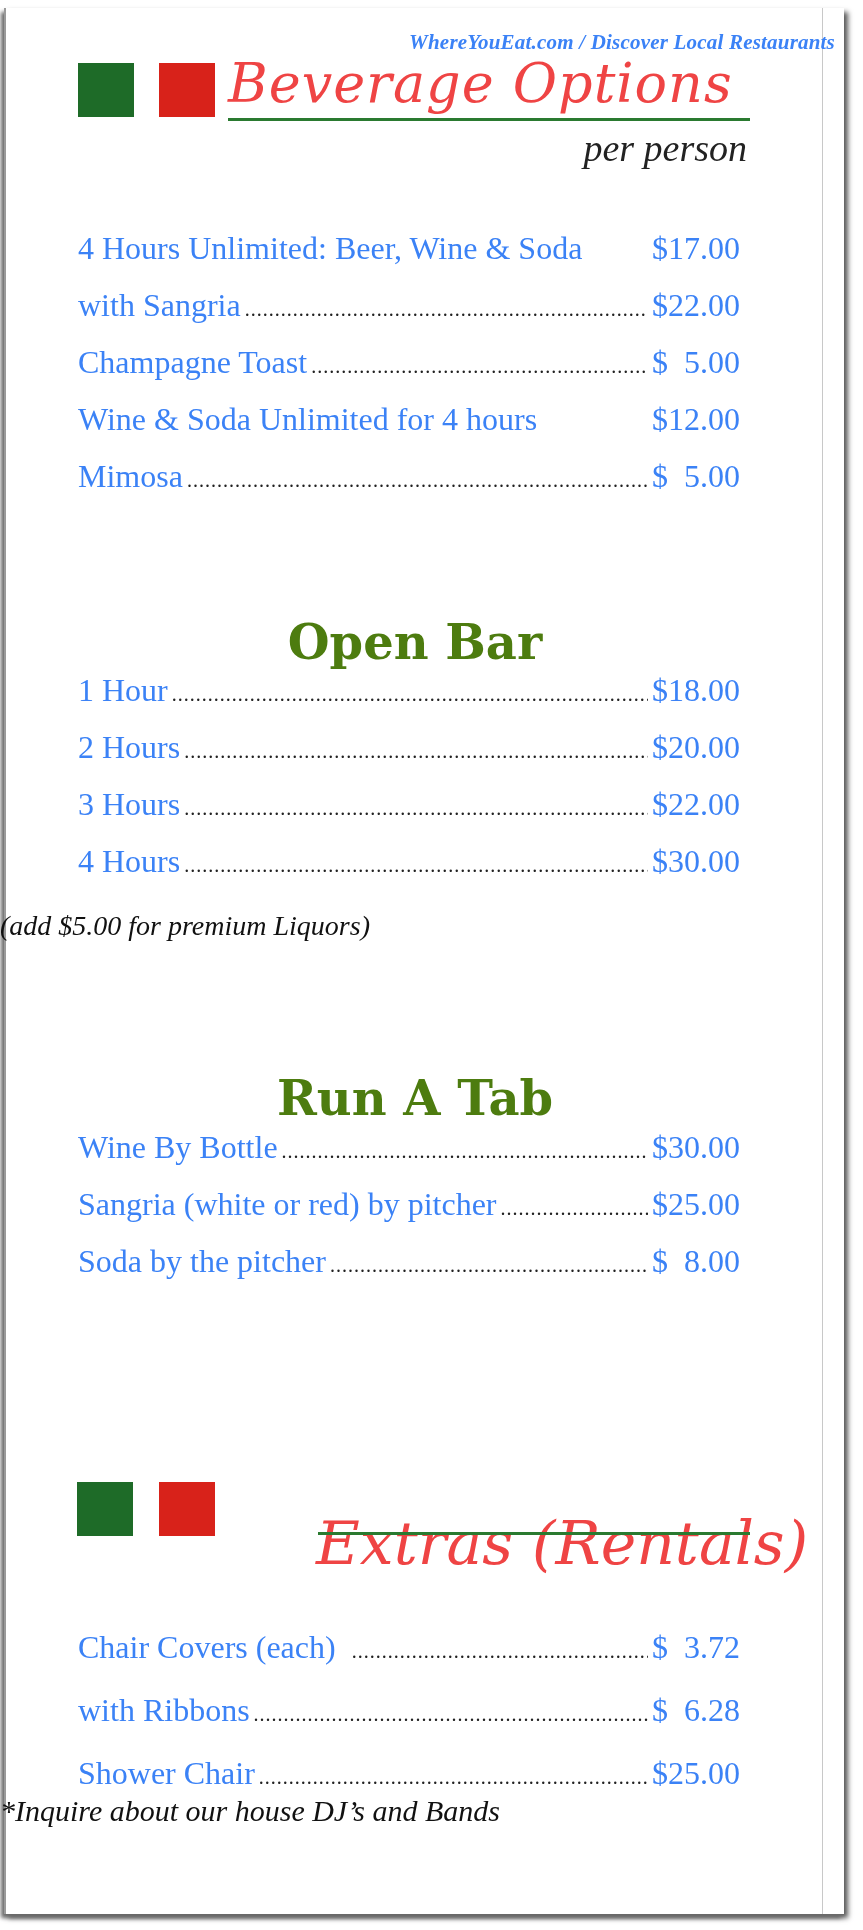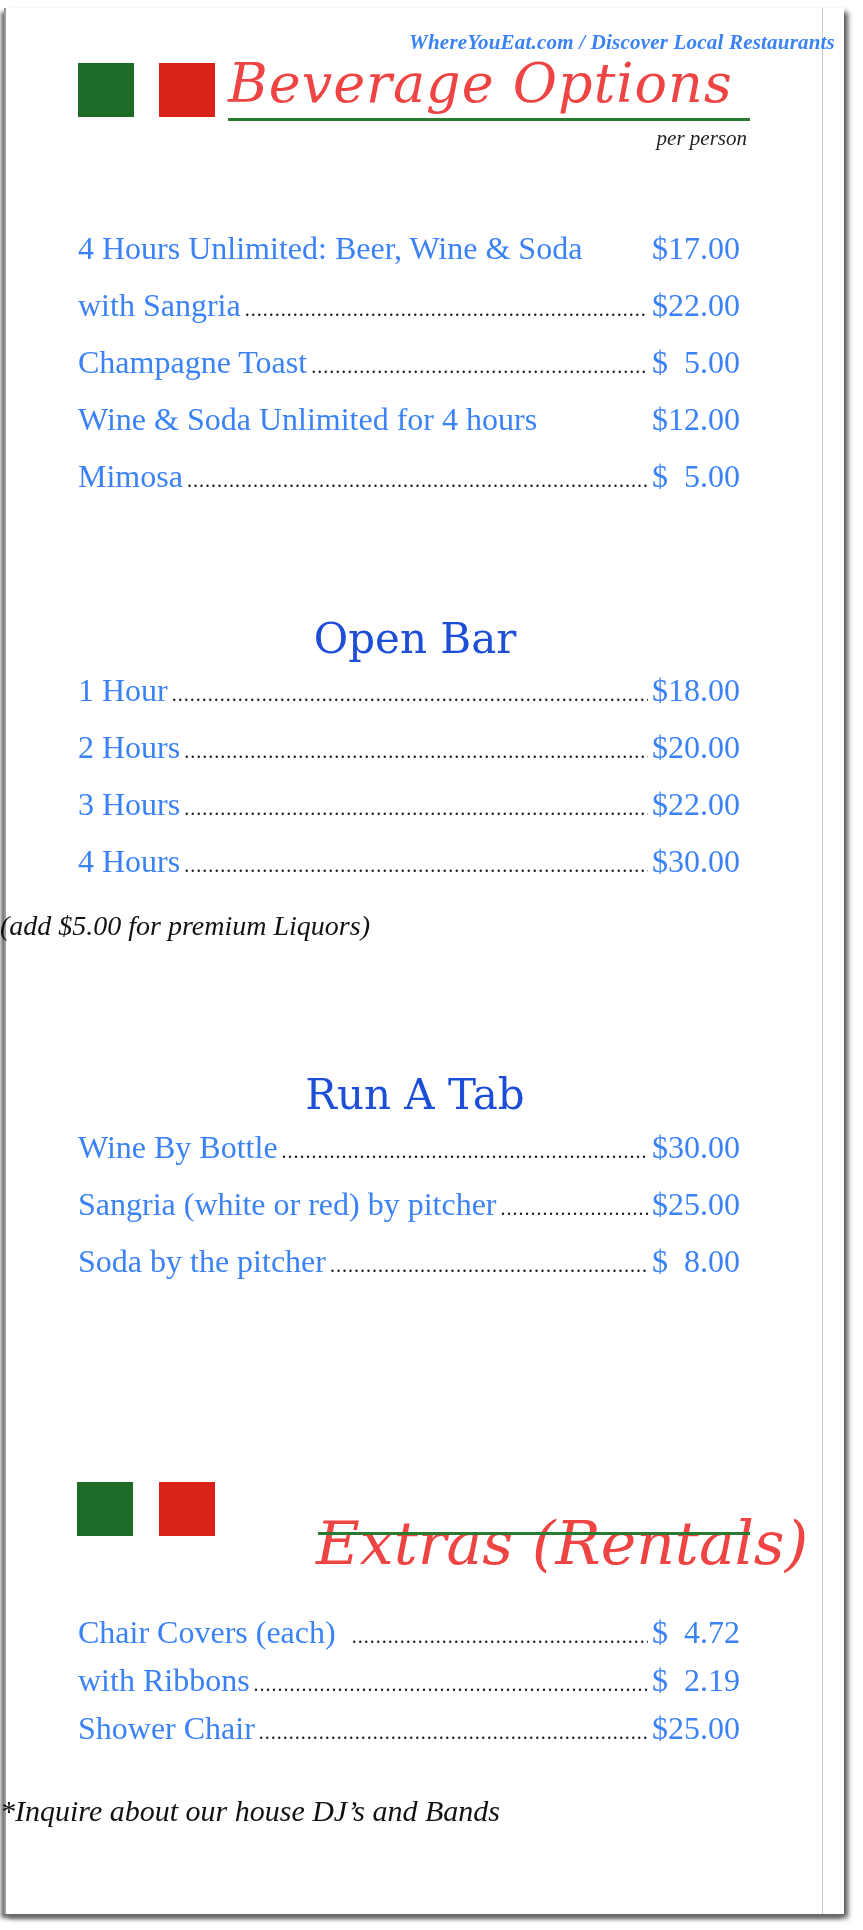--- a/index.html
+++ b/index.html
@@ -26,47 +26,47 @@
     position: absolute; font-family: "DejaVu Serif", serif; font-style: italic;
     color: #ef4444; white-space: nowrap;
   }
   .title-main { left: 228px; top: 52px; font-size: 54px; letter-spacing: 1px; }
   .title-underline {
     position: absolute; background: #2a7a30; height: 3px;
   }
   .per-person {
     position: absolute; right: 116px; top: 126px;
     font-family: "Liberation Serif", serif; font-style: italic;
-    font-size: 21px; color: #222;
+    font-size: 38px; color: #222;
   }
   .rows { position: absolute; left: 78px; width: 662px; }
   .row {
     display: flex; align-items: baseline; height: 57px;
     font-family: "Liberation Serif", serif; font-size: 32px; color: #3b82f6;
   }
   .row .name { white-space: nowrap; }
   .row .dots {
     flex: 1; overflow: hidden; white-space: nowrap; margin: 0 4px;
     font-size: 20px; letter-spacing: 1px; color: #222;
   }
   .row .dots::before {
     content: "........................................................................................................................................";
   }
   .row .dots.none::before { content: ""; }
   .row .price { white-space: pre; text-align: right; }
   .section-heading {
     position: absolute; left: 0; width: 830px; text-align: center;
-    font-family: "DejaVu Serif", serif; font-weight: normal; font-size: 42px; color: #1d4ed8;
+    font-family: "DejaVu Serif", serif; font-weight: bold; font-size: 48px; color: #4d7c0f;
   }
   .note {
     position: absolute; left: 0; width: 830px; text-align: left;
     font-family: "Liberation Serif", serif; font-style: italic; font-size: 28px; color: #111;
   }
   .extras-title { left: 316px; top: 1472px; font-size: 60px; margin-top: 36px; }
-  .rows.extras .row { height: 48px; }
+  .rows.extras .row { height: 48px; margin-top: 15px; }
 </style>
 </head>
 <body>
 
 <div class="card"></div>
 <div class="fold"></div>
 
 <div class="watermark">WhereYouEat.com / Discover Local Restaurants</div>
 
 <div class="flag green" style="left:78px;top:63px;"></div>
@@ -149,26 +149,26 @@
 
 <div class="flag green" style="left:77px;top:1482px;"></div>
 <div class="flag red" style="left:159px;top:1482px;"></div>
 <div class="script-title extras-title">Extras (Rentals)</div>
 <div class="title-underline" style="left:318px;top:1532px;width:432px;"></div>
 
 <div class="rows extras" style="top:1614px;">
   <div class="row">
     <span class="name">Chair Covers (each)</span>
     <span class="dots" style="margin-left:16px;"></span>
-    <span class="price">$  4.72</span>
+    <span class="price">$  3.72</span>
   </div>
   <div class="row">
     <span class="name">with Ribbons</span>
     <span class="dots"></span>
-    <span class="price">$  2.19</span>
+    <span class="price">$  6.28</span>
   </div>
   <div class="row">
     <span class="name">Shower Chair</span>
     <span class="dots"></span>
     <span class="price">$25.00</span>
   </div>
 </div>
 <div class="note" style="top:1794px;font-size:30px;">*Inquire about our house DJ’s and Bands</div>
 
 </body></html>

